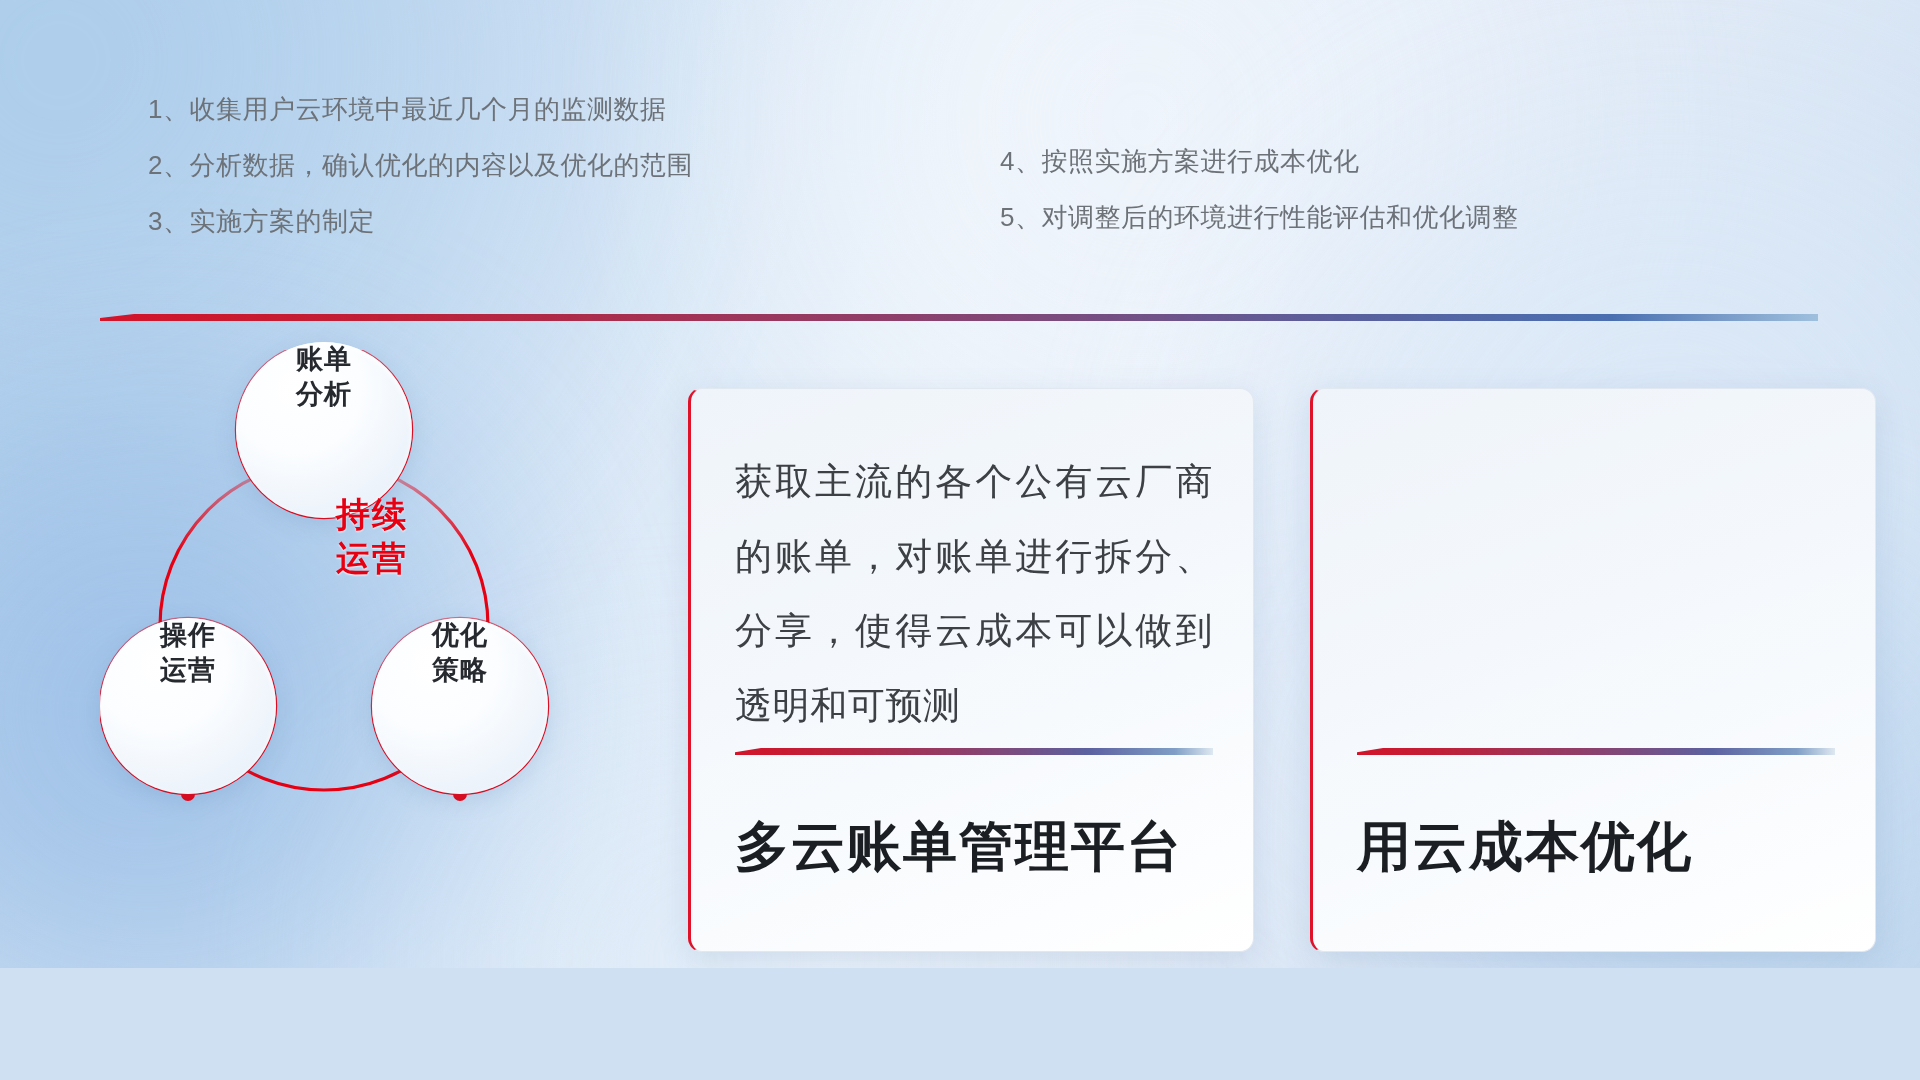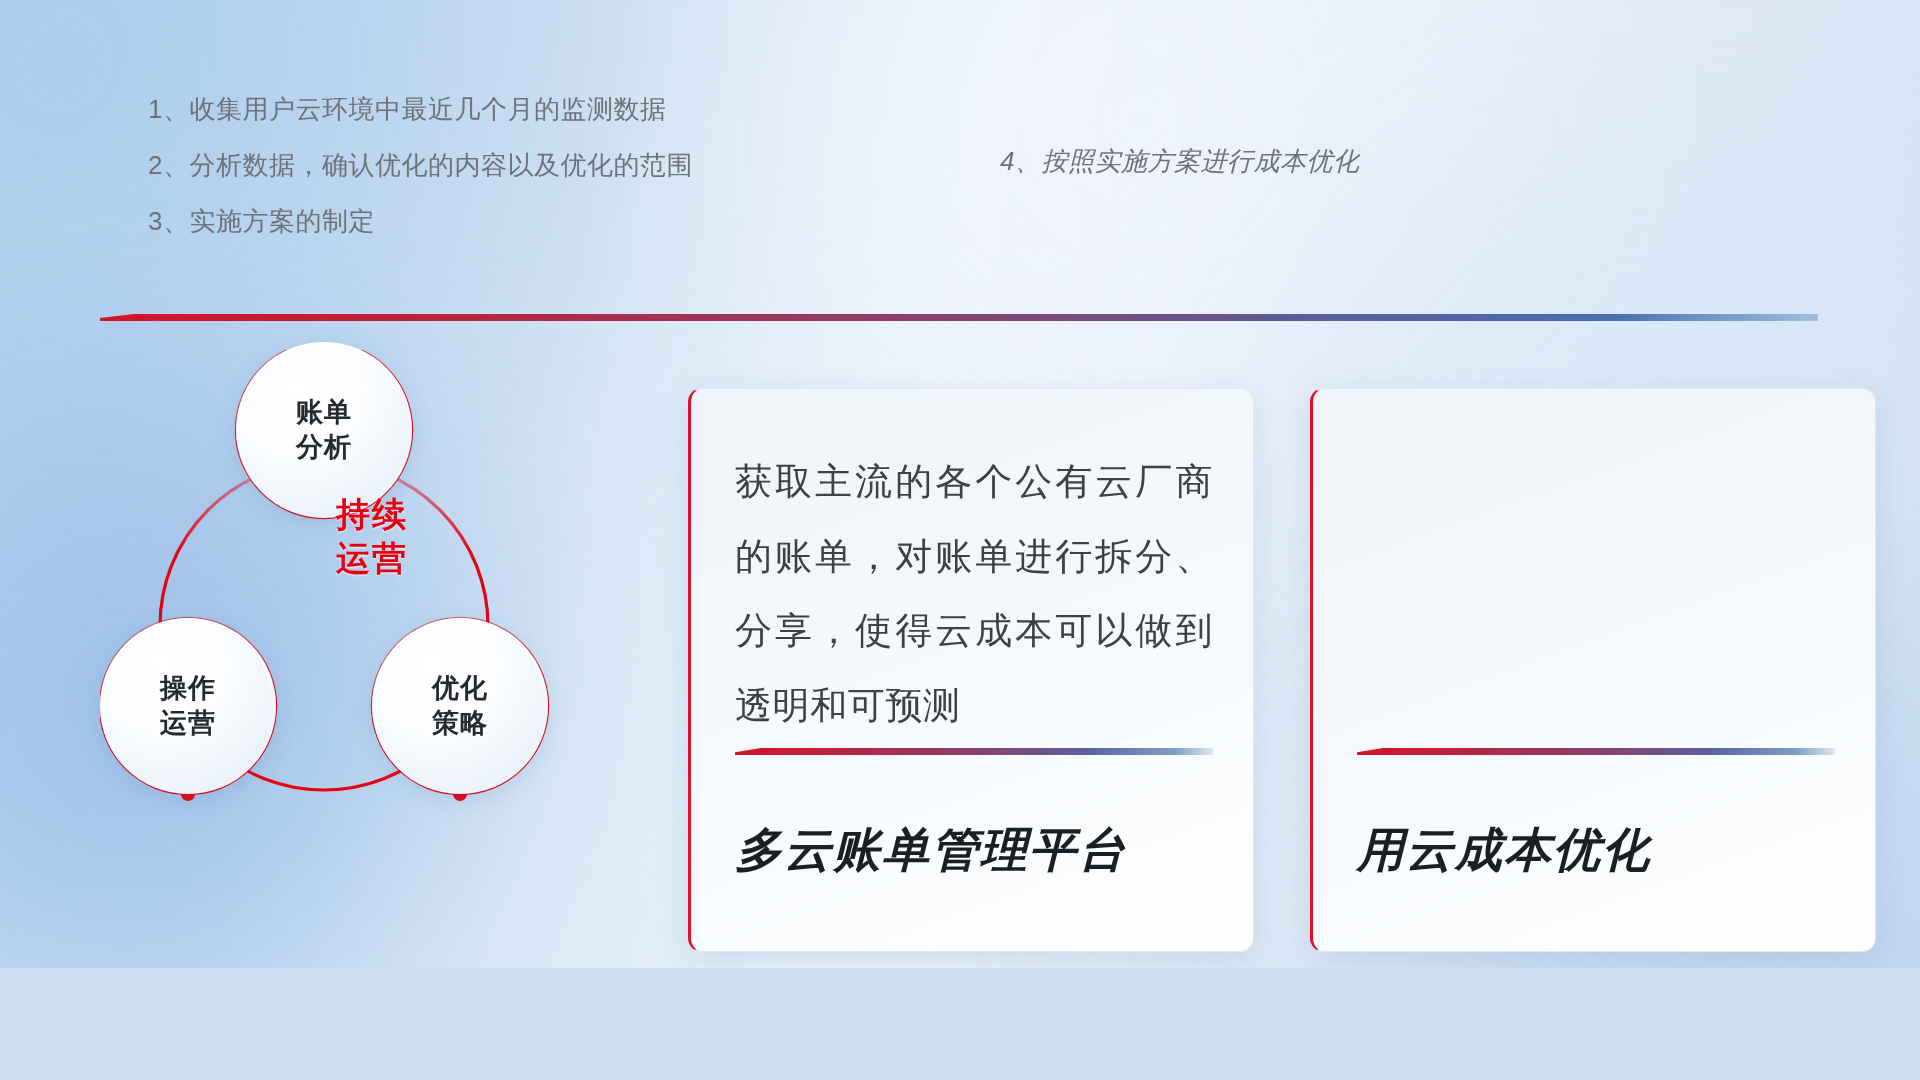--- a/index.html
+++ b/index.html
@@ -37,21 +37,21 @@
     background:radial-gradient(circle at 50% 50%, #b9d3ee 0%, rgba(185,211,238,.4) 55%, rgba(185,211,238,0) 76%);}
   .blob-f{left:260px;top:700px;width:900px;height:520px;
     background:radial-gradient(circle at 50% 50%, #d9e8f7 0%, rgba(217,232,247,.4) 55%, rgba(217,232,247,0) 78%);}
   .bg-sheen{
     position:absolute;inset:0;
     background:linear-gradient(100deg, rgba(255,255,255,0) 30%, rgba(255,255,255,.28) 48%, rgba(255,255,255,0) 66%);
   }
 
   
   .steps-left{position:absolute;left:148px;top:96px;width:740px;}
-  .steps-right{position:absolute;left:1000px;top:148px;width:760px;font-style:italic;}
+  .steps-right{position:absolute;left:1000px;top:148px;width:760px;}
   .step-line{
     font-size:26px;color:#6d7278;line-height:1;
     margin-bottom:30px;white-space:nowrap;letter-spacing:.5px;
     font-weight:400;
   }
   .steps-right .step-line{margin-bottom:30px;}
 
   
   .top-rule{
     position:absolute;left:100px;top:314px;width:1718px;height:7px;
@@ -60,21 +60,21 @@
   }
 
   
   .venn{position:absolute;left:100px;top:350px;width:520px;height:600px;}
   .venn svg{position:absolute;left:0;top:0;}
   .bubble{
     position:absolute;border-radius:50%;
     background:
       radial-gradient(circle at 34% 26%, #ffffff 0%, #fbfdff 38%, #eef4fb 70%, #e3edf8 100%);
     box-shadow:0 6px 22px rgba(80,120,170,.18), inset 0 2px 6px rgba(255,255,255,.95);
-    display:flex;align-items:center;justify-content:center;
+    display:flex;align-items:flex-start;justify-content:center;
     text-align:center;
     color:#26292e;font-weight:700;font-size:27px;line-height:1.28;
     letter-spacing:1px;
   }
   .bubble-top{left:136px;top:-8px;width:176px;height:176px;}
   .bubble-bl{left:0px;top:268px;width:176px;height:176px;}
   .bubble-br{left:272px;top:268px;width:176px;height:176px;}
   .center-label{
     position:absolute;left:148px;top:142px;width:160px;
     text-align:right;color:#e60012;font-weight:800;
@@ -100,23 +100,22 @@
     letter-spacing:.6px;text-align:justify;
     font-weight:400;
   }
   .card-rule{
     position:absolute;left:44px;bottom:196px;width:478px;height:7px;
     background:linear-gradient(90deg,#d3142a 0%, #bf2038 18%, #8d3f6b 48%, #5c61a0 74%, #7f9ec6 92%, #dfe8f1 100%);
     clip-path:polygon(0 62%, 26px 0, 100% 0, 100% 100%, 0 100%);
   }
   .card-title{
     position:absolute;left:44px;bottom:78px;
-    font-size:47px;font-weight:800;color:#1b1e22;letter-spacing:2px;
+    font-size:54px;font-weight:800;color:#1b1e22;letter-spacing:2px;
     line-height:1;
-    font-style:italic;
   }
 </style>
 </head>
 <body>
 
 <div id="stage">
 
   <div class="bg-base"></div>
   <div class="bg-blob blob-a"></div>
   <div class="bg-blob blob-b"></div>
@@ -127,20 +126,21 @@
   <div class="bg-sheen"></div>
 
   <div class="steps-left">
     <div class="step-line">1、收集用户云环境中最近几个月的监测数据</div>
     <div class="step-line">2、分析数据，确认优化的内容以及优化的范围</div>
     <div class="step-line">3、实施方案的制定</div>
   </div>
 
   <div class="steps-right">
     <div class="step-line">4、按照实施方案进行成本优化</div>
+    <div class="step-line">5、对调整后的环境进行性能评估和优化调整</div>
   </div>
 
   <div class="top-rule"></div>
 
   <div class="venn">
 
     <svg width="520" height="600" viewBox="0 0 520 600">
       <defs>
         <linearGradient id="ringFade" x1="0" y1="0" x2="0" y2="1">
           <stop offset="0%" stop-color="#e60012" stop-opacity="0.25"></stop>

